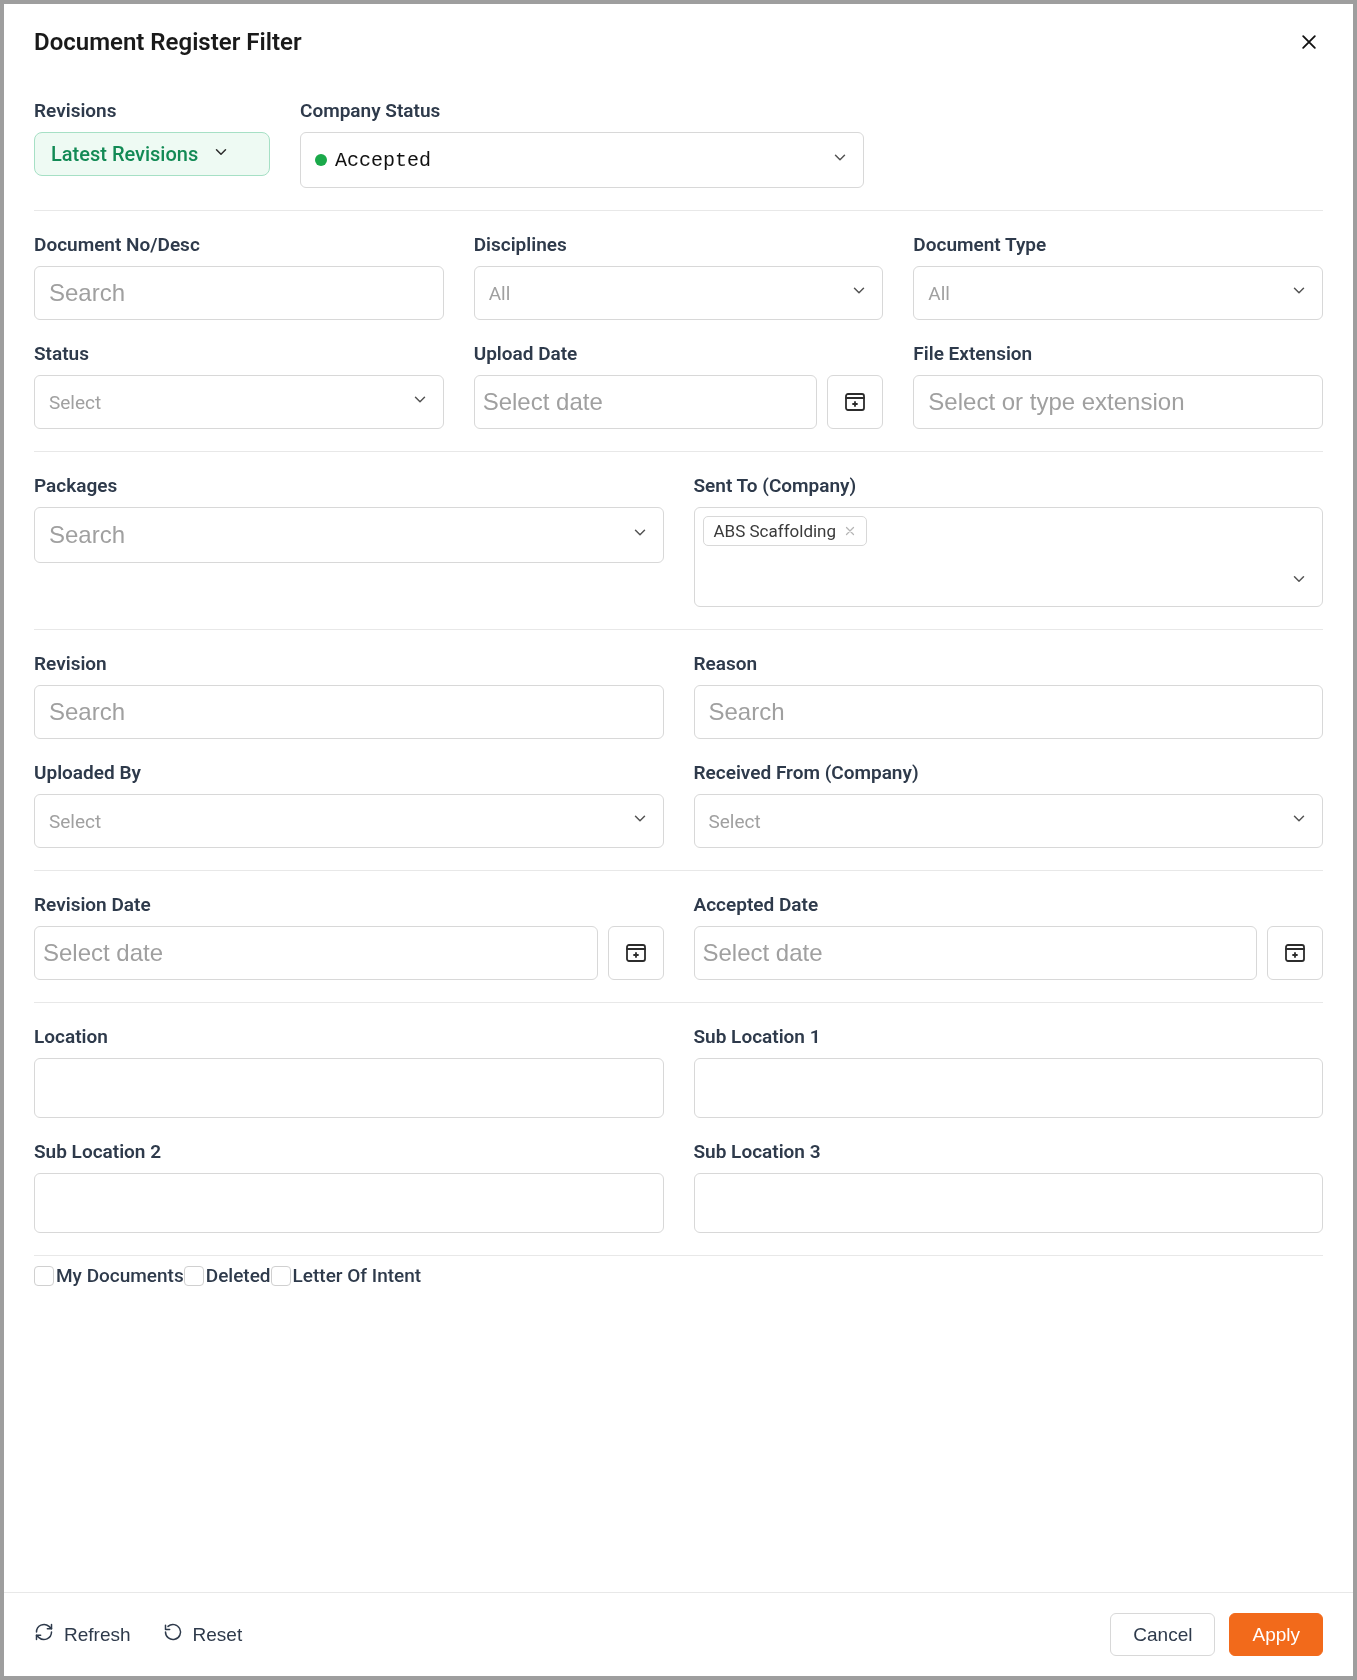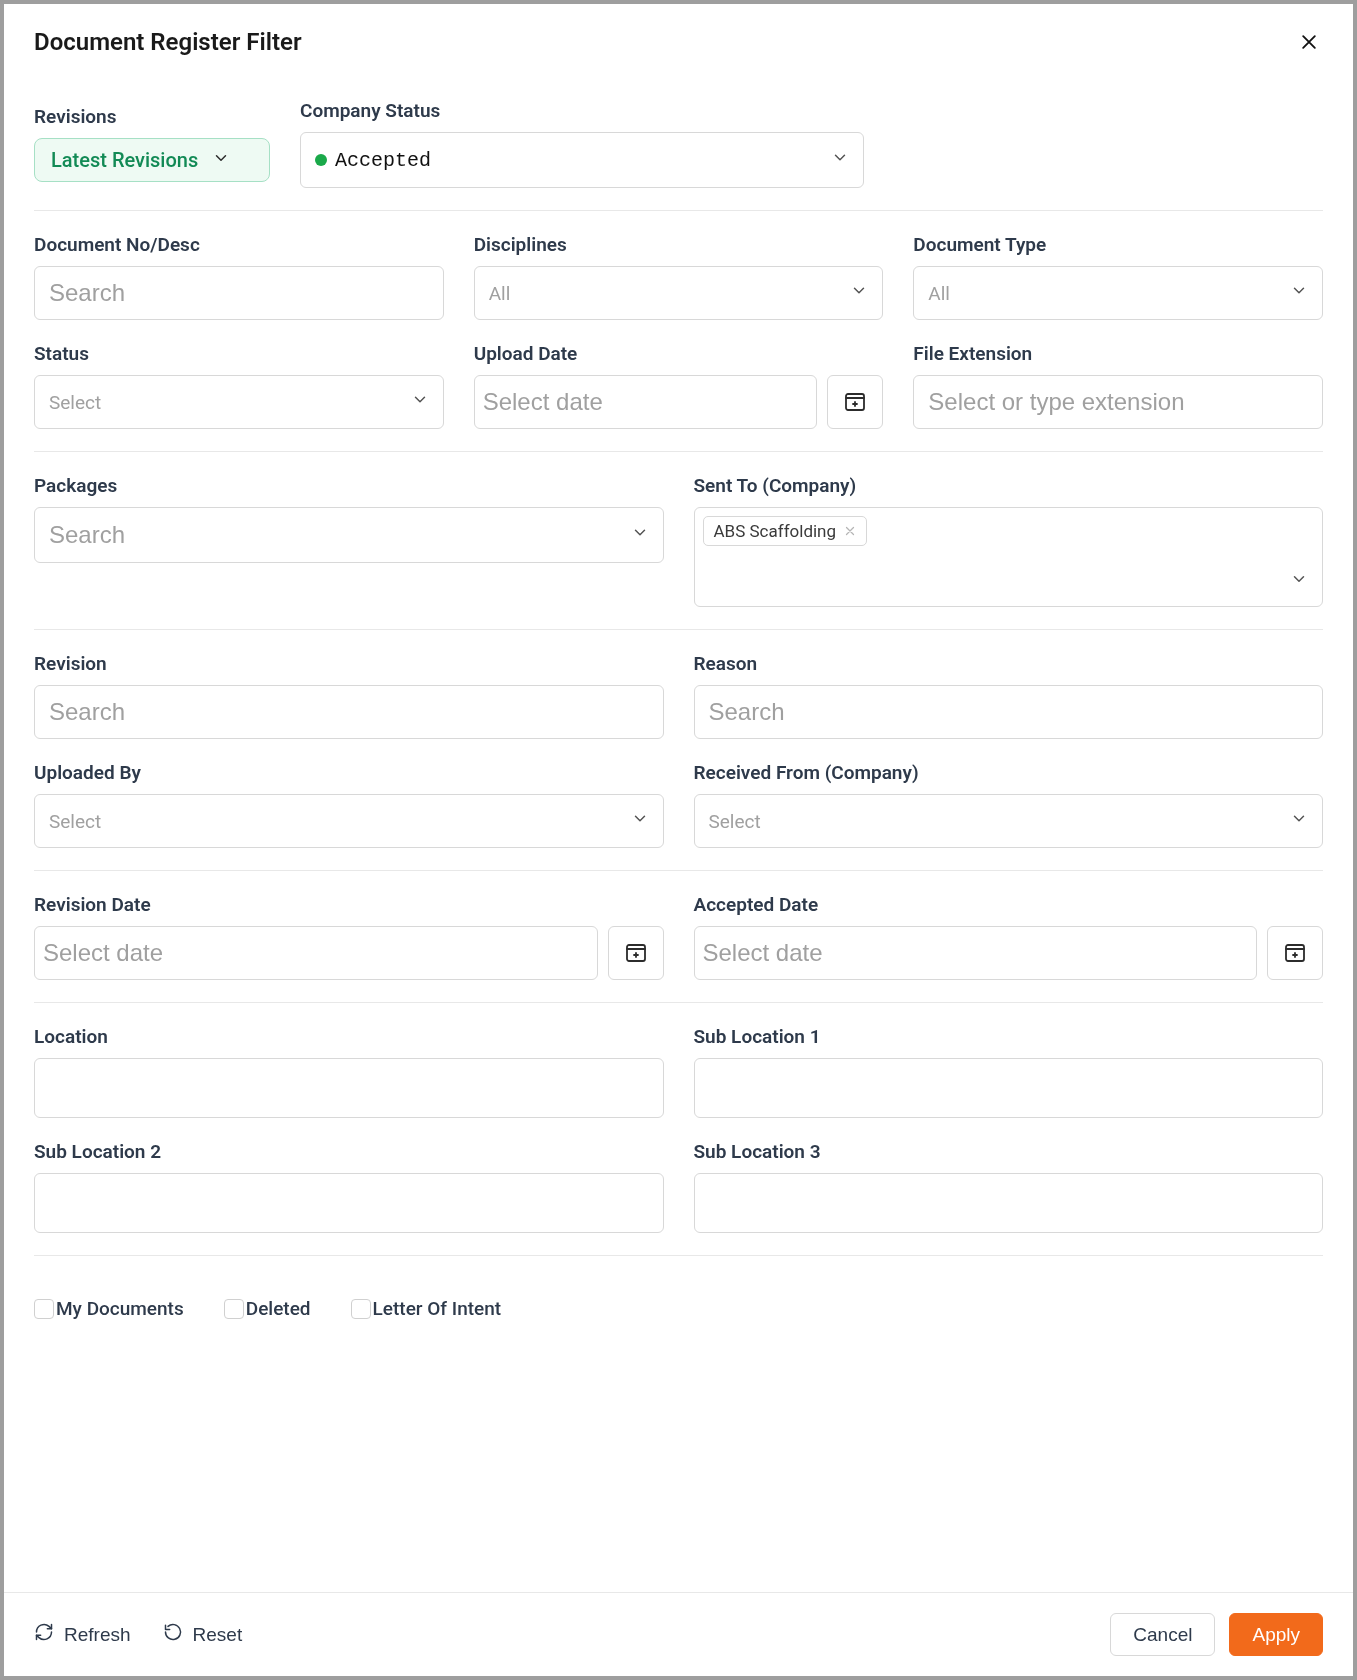--- a/index.html
+++ b/index.html
@@ -68,21 +68,21 @@
       flex-direction: column;
       gap: 10px;
     }
     .field-label {
       font-size: 19px;
       font-weight: 600;
       color: #2e3a4b;
     }
     .w-1-2 { flex: 1 1 50%; min-width: 0; }
     .w-1-3 { flex: 1 1 33.333%; min-width: 0; }
-    .w-fixed-small { flex: 0 0 236px; justify-content: center; }
+    .w-fixed-small { flex: 0 0 236px; }
     .w-fixed-med { flex: 0 0 564px; }
 
     .control {
       height: 54px;
       border: 1px solid #d8d8d8;
       border-radius: 6px;
       background: #fff;
       padding: 0 14px;
       font-size: 19px;
       color: #111;
@@ -217,23 +217,22 @@
       width: 18px;
       height: 18px;
     }
 
     .packages-control {
       height: 56px;
     }
 
     .checks-row {
       display: flex;
-      gap: 40px;
-      align-items: center;
-      padding: 41px 0 80px 0;
+      align-items: center;
+      padding: 8px 0 80px 0;
       border-top: 1px solid #e8e8e8;
     }
     .check {
       display: inline-flex;
       align-items: center;
       gap: 2px;
       cursor: pointer;
     }
     .check-box {
       width: 20px;

